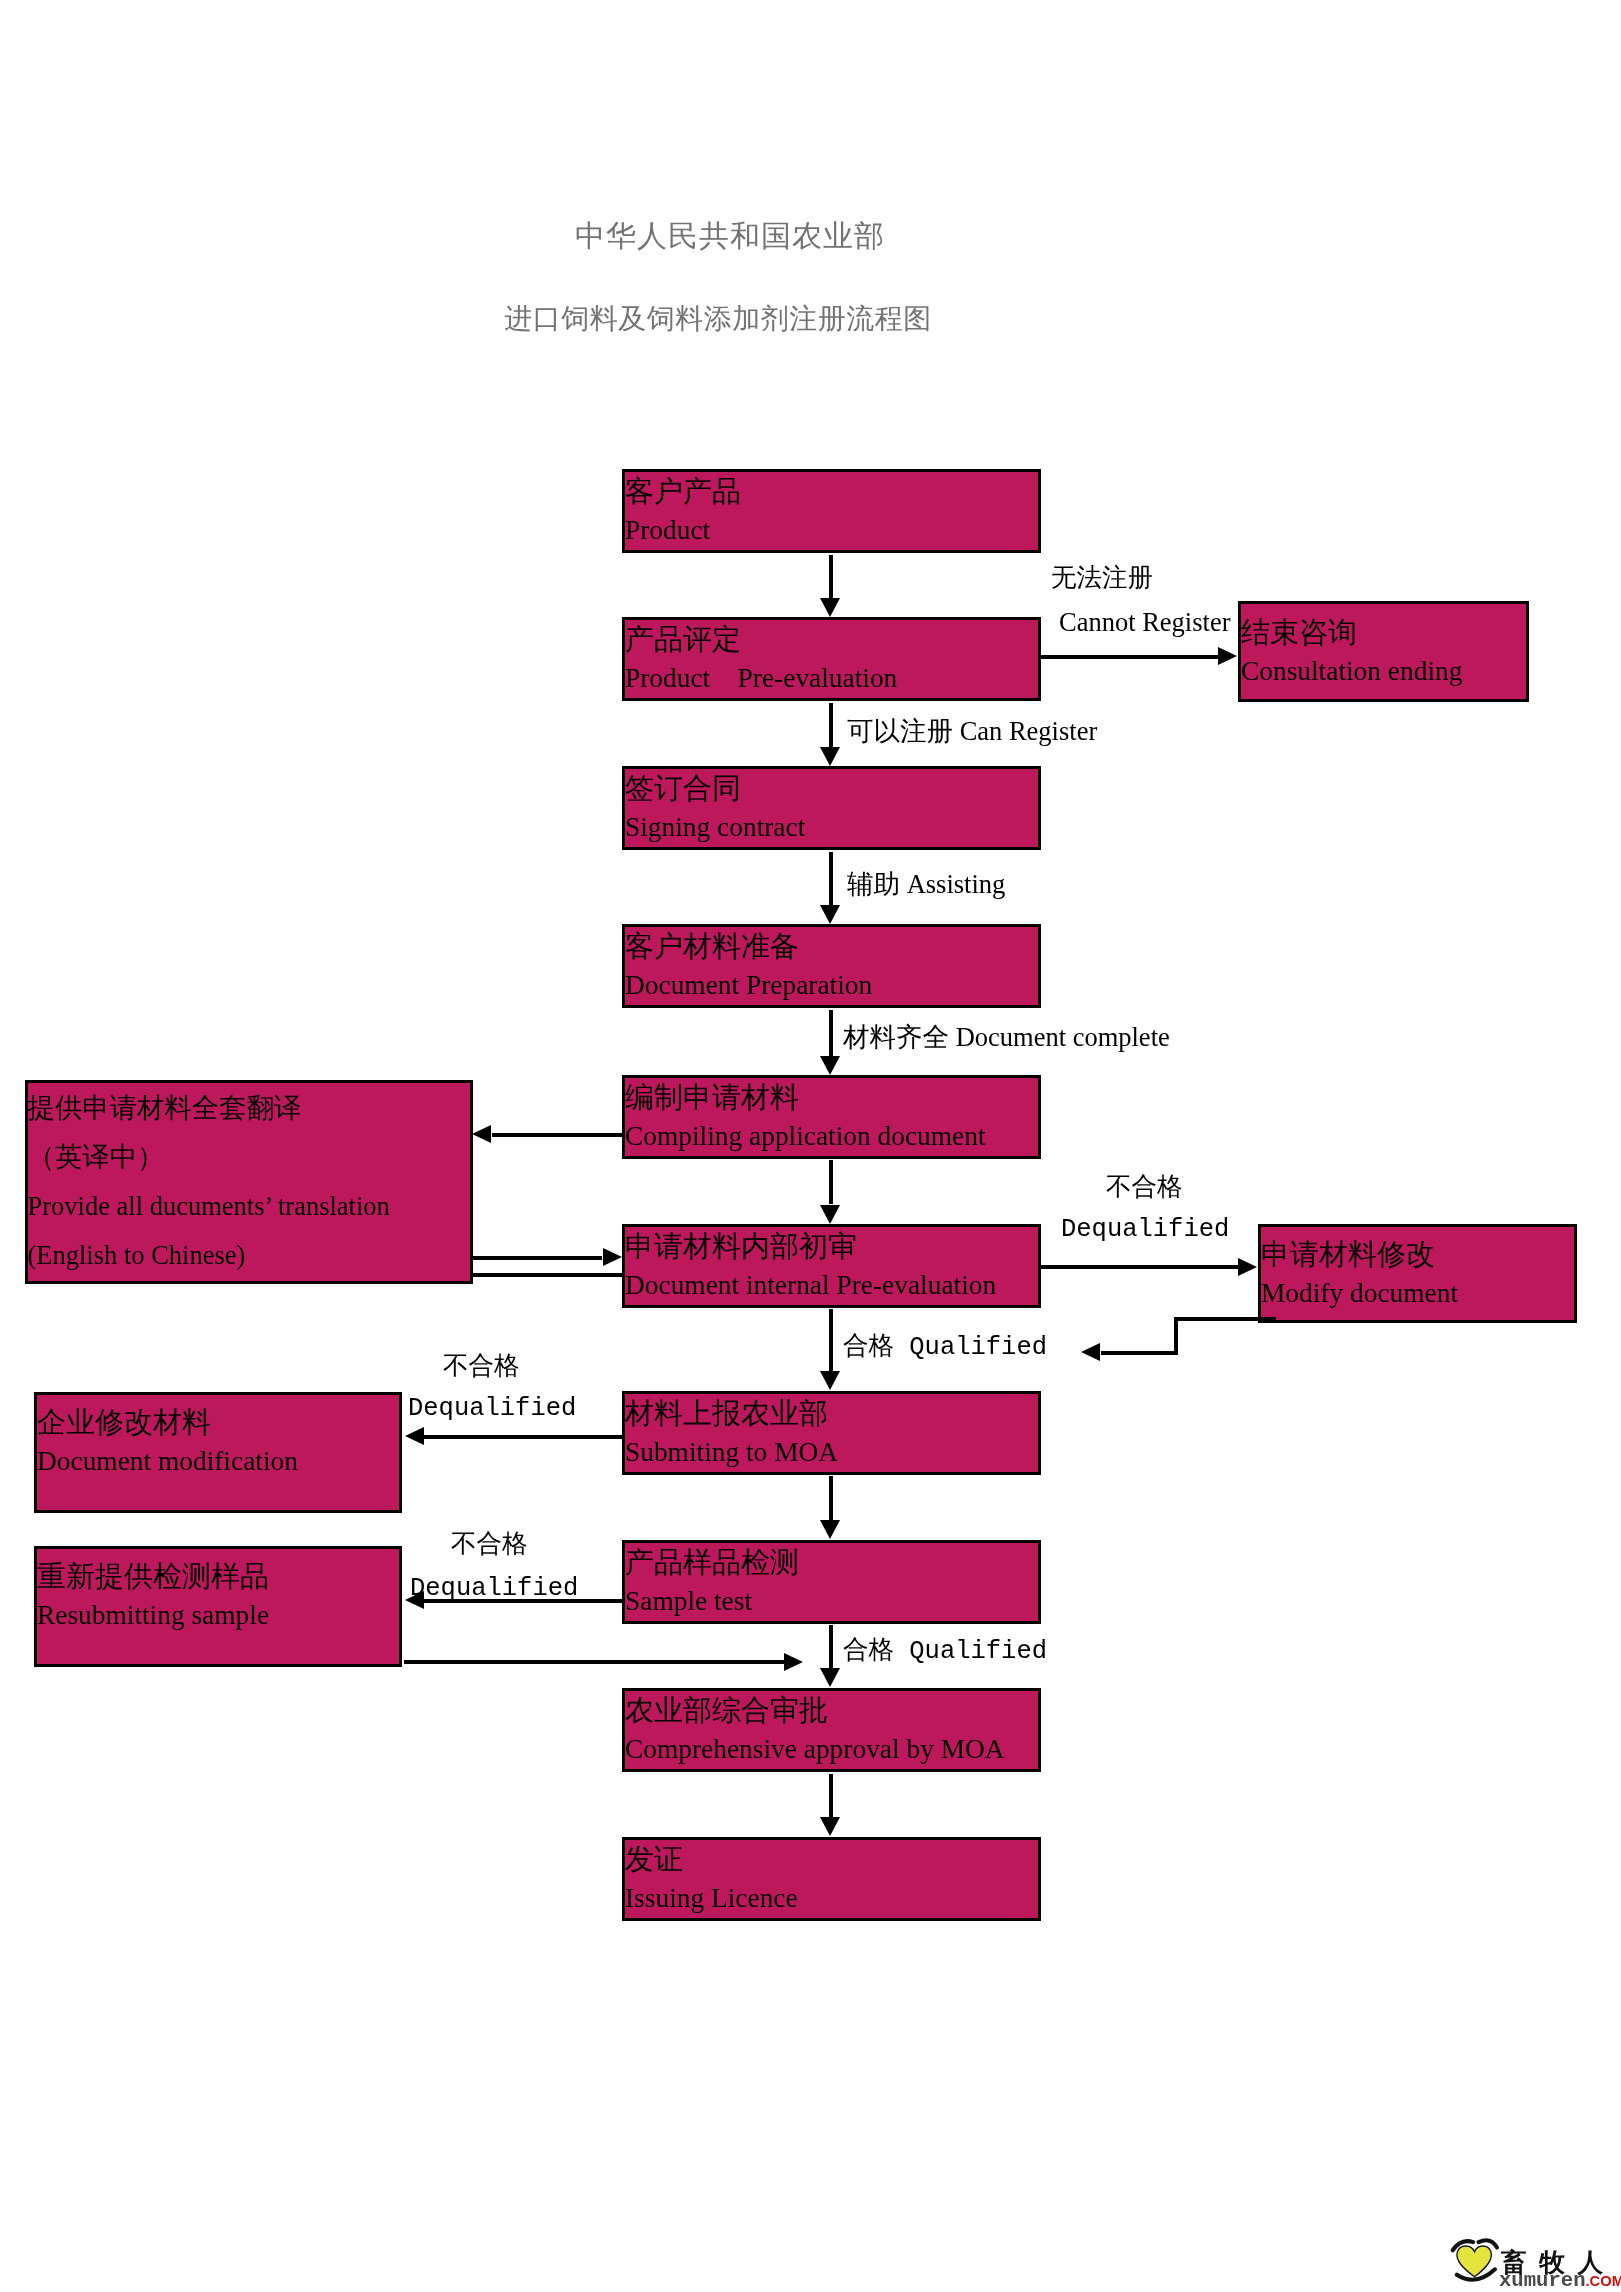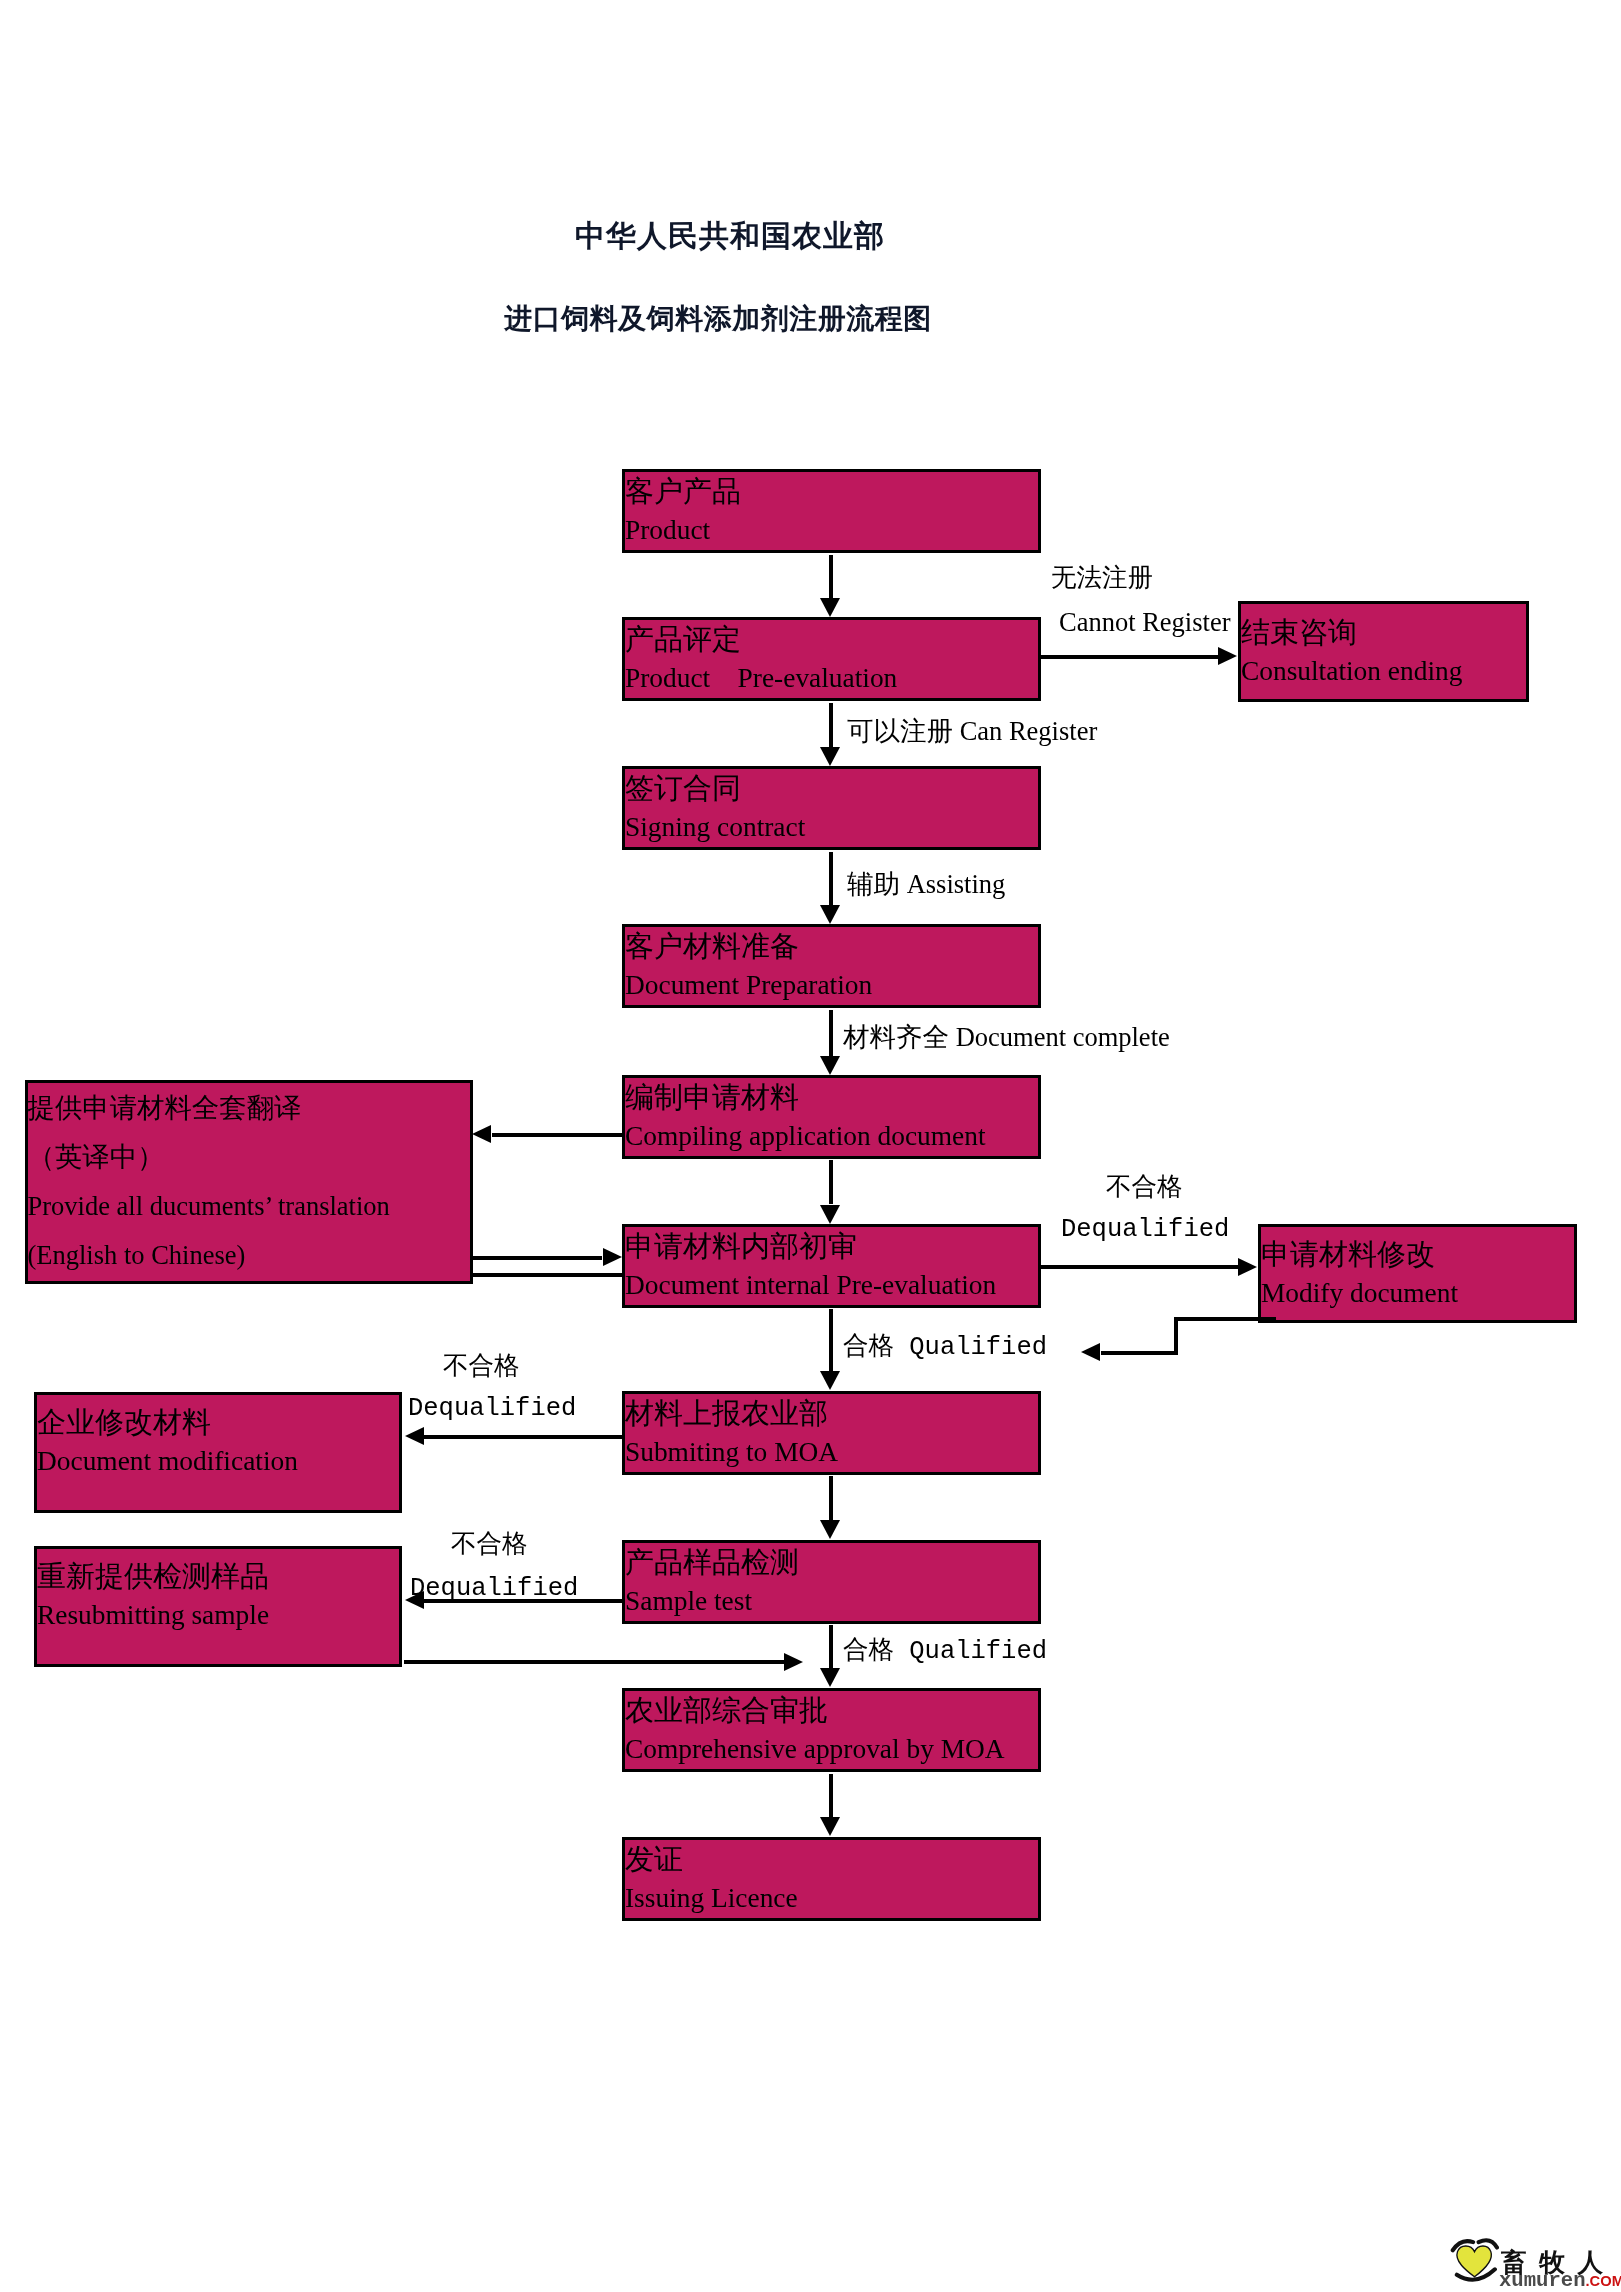--- a/index.html
+++ b/index.html
@@ -8,21 +8,21 @@
     --brand-red:#cc1111;
     --brand-gray:#4a4a4a;
   }
   html,body{margin:0;padding:0;background:#ffffff;}
   .canvas{
     position:relative;width:1621px;height:2293px;background:#ffffff;
     font-family:"Liberation Serif", serif;color:#000;overflow:hidden;
   }
   .title{
     position:absolute;transform:translateX(-50%);
-    font-weight:bold;white-space:nowrap;color:#0f172a;
+    font-weight:normal;white-space:nowrap;color:#737373;
   }
   .t1{font-size:30px;letter-spacing:1px;}
   .t2{font-size:28px;letter-spacing:0.5px;}
   .box{
     position:absolute;box-sizing:border-box;border:3.9px solid var(--line);
     display:flex;flex-direction:column;align-items:flex-start;justify-content:flex-end;
     text-align:center;background:#be185d;
   }
   .box .zh{font-size:29px;line-height:39px;white-space:pre;}
   .box .en{font-size:27.4px;line-height:39px;white-space:pre;font-family:"Liberation Serif",serif;}

